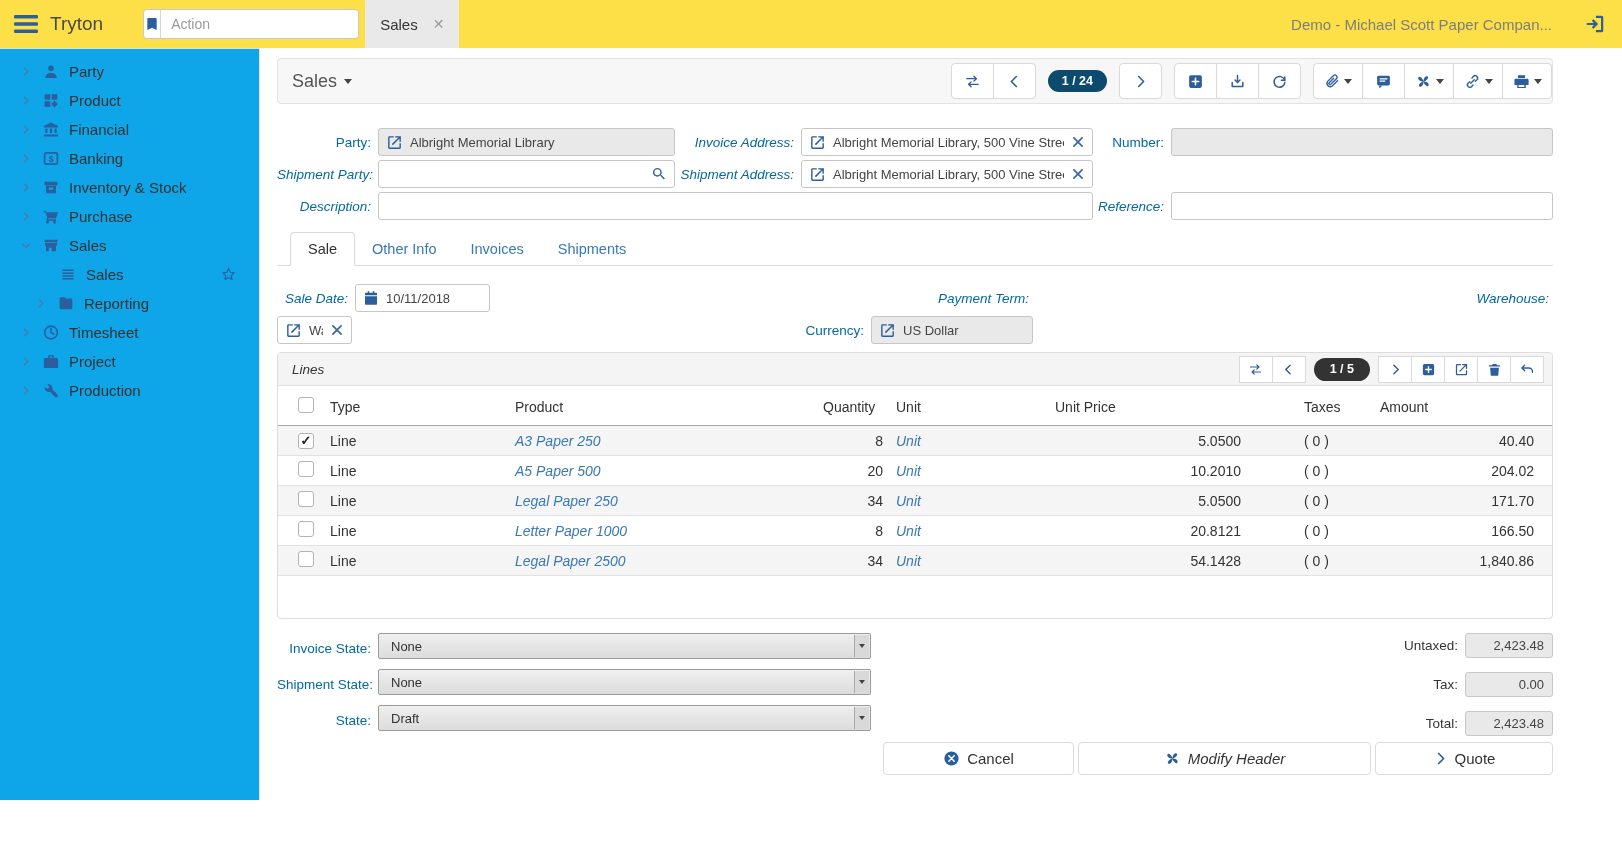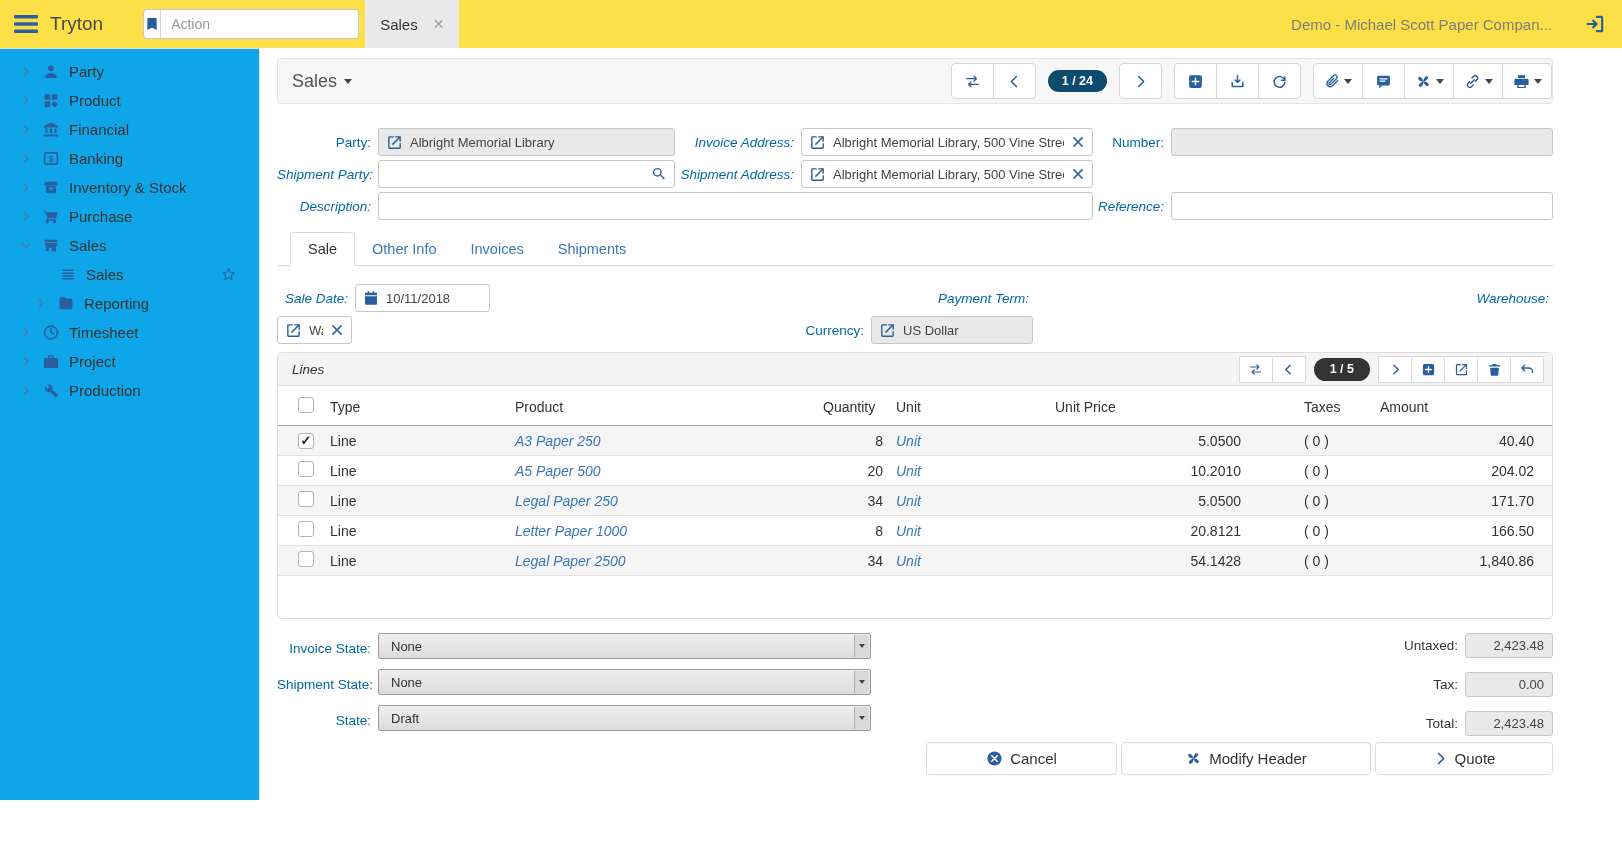--- a/index.html
+++ b/index.html
@@ -102,21 +102,21 @@
   .states-grid { display:grid; grid-template-columns:98px 493px; gap:5px 3px; }
   .selectbox { height:26px; border:1px solid #9b9b9b; border-radius:2px; background:linear-gradient(#efefef,#dcdcdc); display:flex; align-items:center; font-size:13px; color:#333; padding-left:12px; position:relative; cursor:pointer; }
   .sb-caret { position:absolute; right:1px; top:1px; bottom:1px; width:15px; border-left:1px solid #aaa; background:#d9d9d9; display:flex; align-items:center; justify-content:center; }
   .sb-caret .caret { border-top-width:4px; border-left-width:3.5px; border-right-width:3.5px; }
   .totals-grid { margin-left:auto; display:grid; grid-template-columns:auto 88px; gap:14px 7px; align-items:center; }
   .tlabel { text-align:right; font-size:13.5px; color:#333; }
   .tbox { height:25px; background:#e9e9e9; border:1px solid #c8c8c8; border-radius:3px; display:flex; align-items:center; justify-content:flex-end; padding:0 8px; font-size:13px; color:#444; }
 
   .actions { margin-top:6px; width:1276px; display:flex; gap:4px; justify-content:flex-end; }
   .abtn { height:33px; background:#fff; border:1px solid #dcdcdc; border-radius:4px; display:flex; align-items:center; justify-content:center; gap:7px; font-size:15px; color:#333; cursor:pointer; }
-  .abtn.cancel { width:191px; } .abtn.modify { width:250px; } .abtn.quote { width:178px; }
+  .abtn.cancel { width:191px; } .abtn.modify { width:293px;font-style:italic; } .abtn.quote { width:178px; }
 </style>
 </head>
 <body>
 
 <header class="topbar">
   <svg class="hamburger" width="24" height="18" viewBox="0 0 24 18">
       <g fill="#2b5e9c">
         <rect y="0" width="24" height="3.4" rx="1.2"></rect>
         <rect y="7.3" width="24" height="3.4" rx="1.2"></rect>
         <rect y="14.6" width="24" height="3.4" rx="1.2"></rect>

